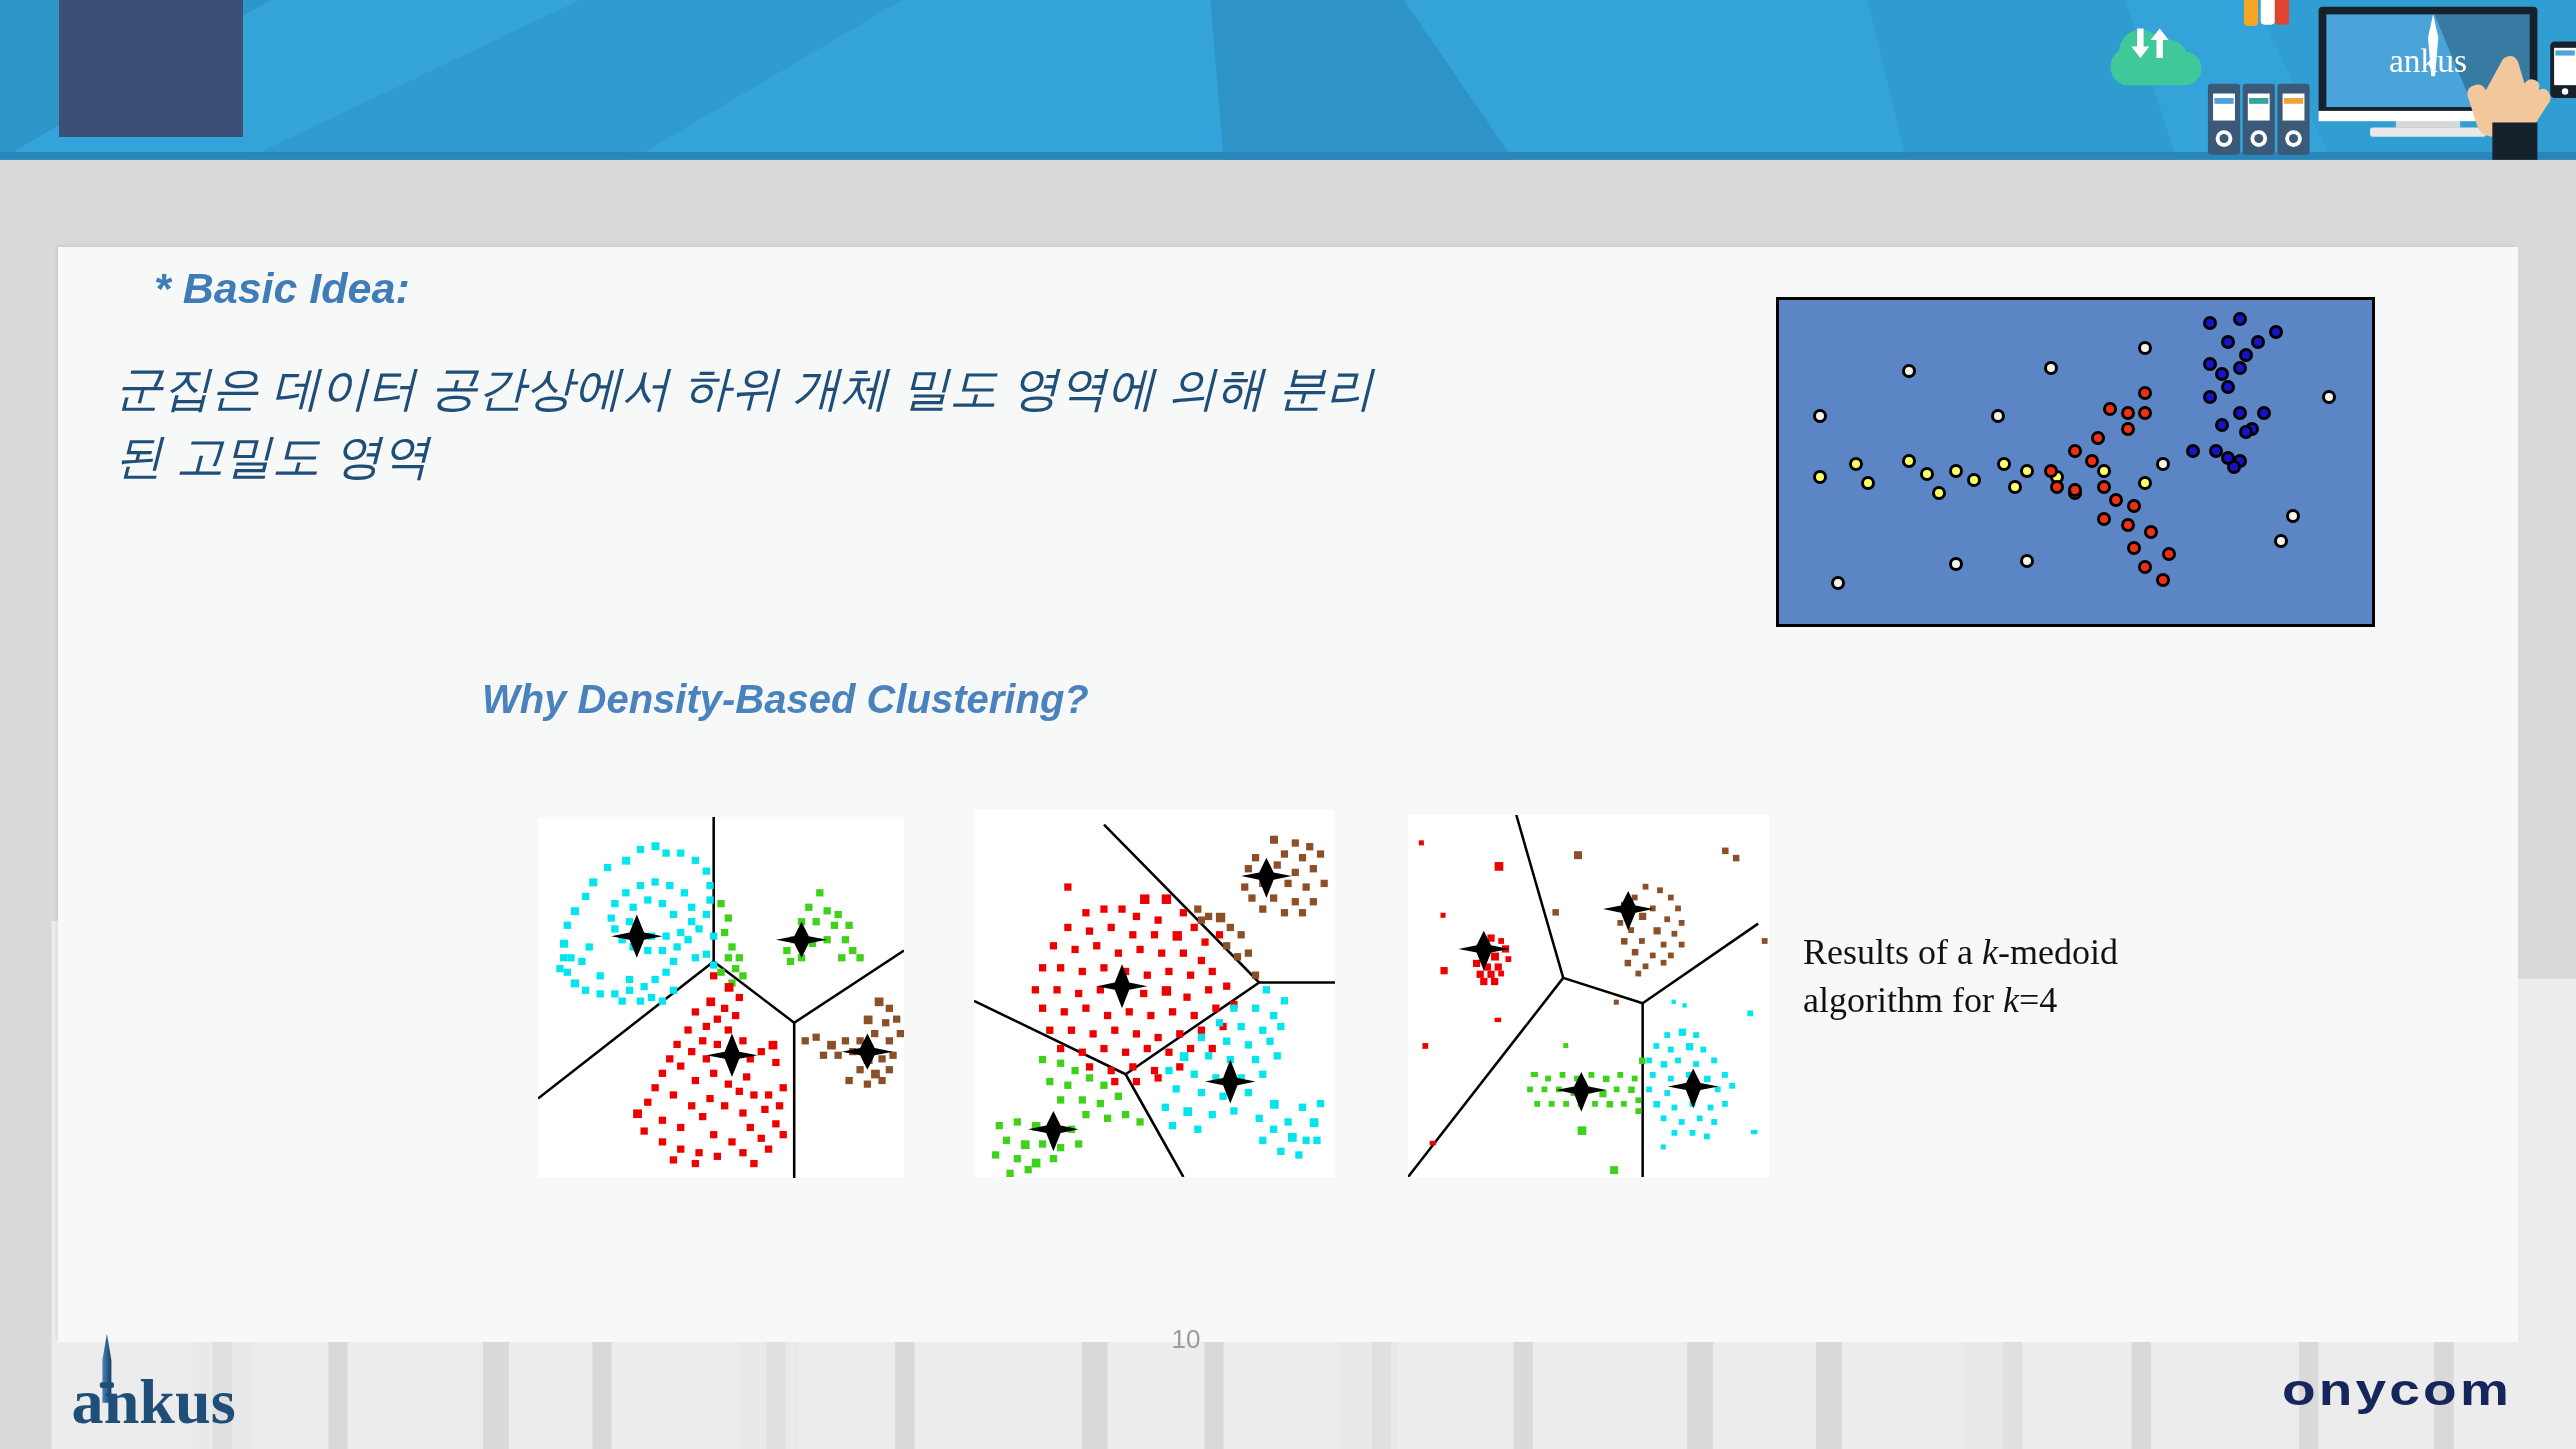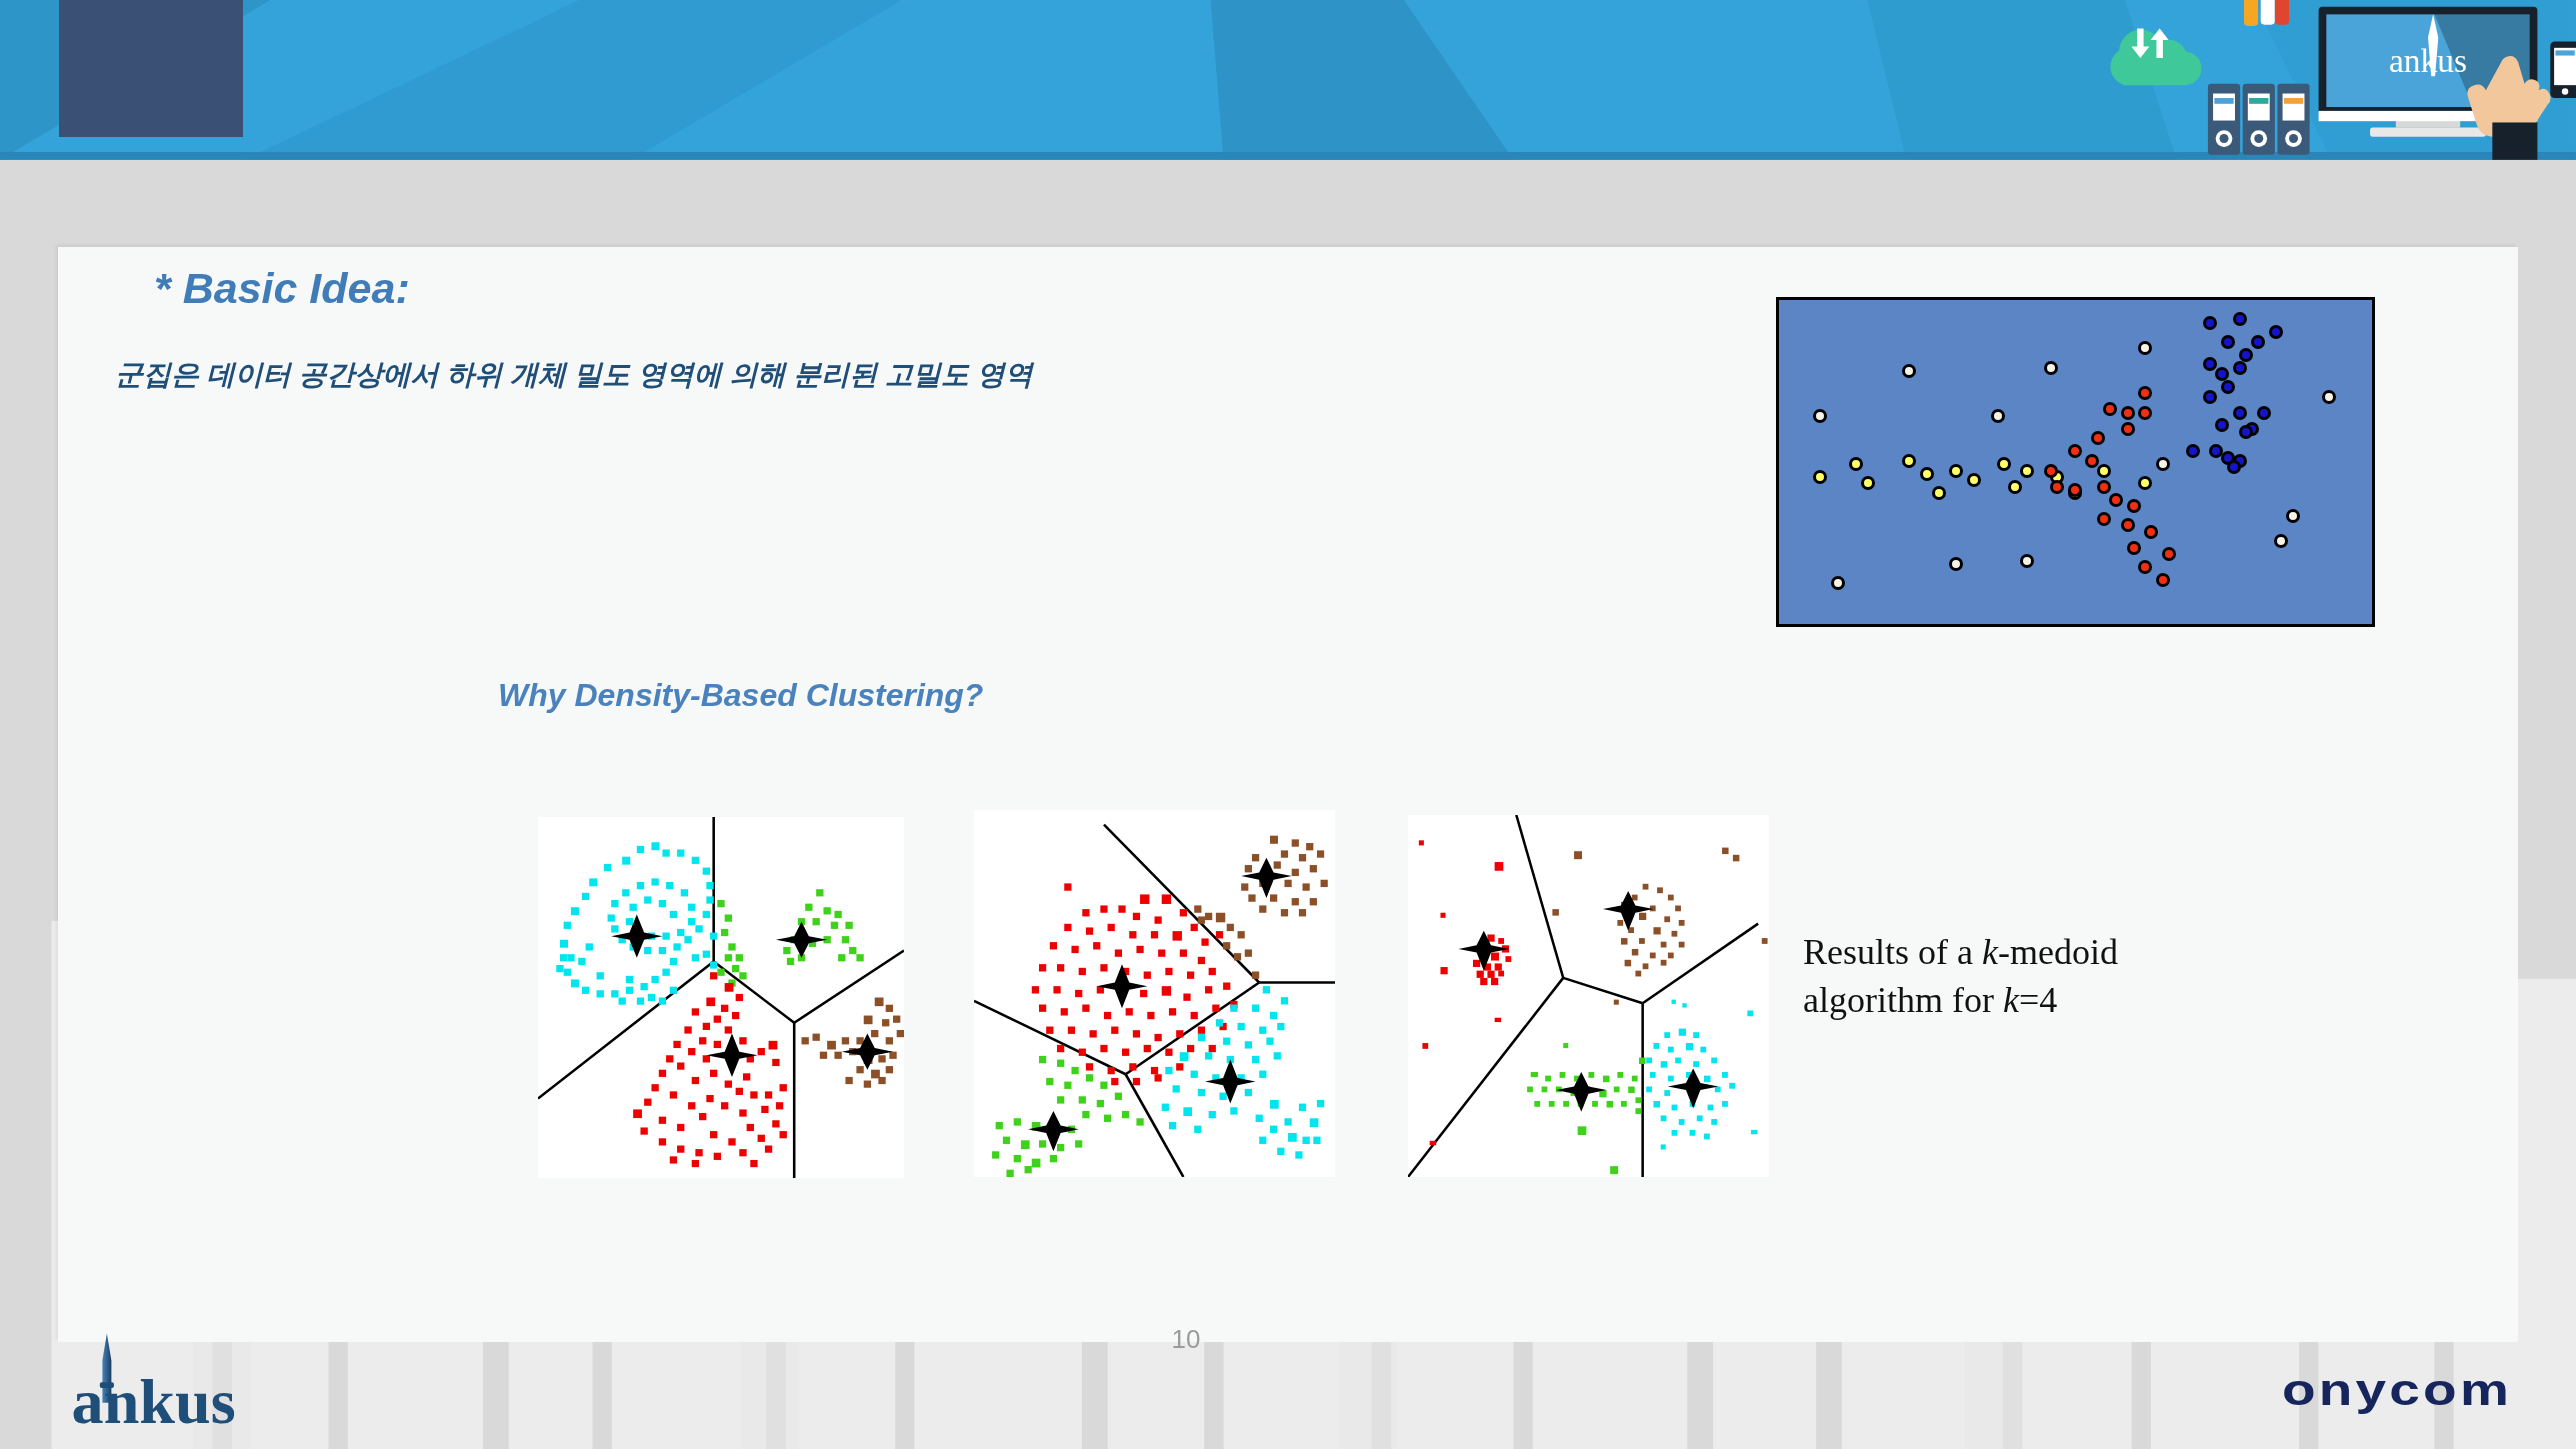--- a/index.html
+++ b/index.html
@@ -56,27 +56,27 @@
   
   .basic-idea {
     position: absolute; left: 122px; top: 264px;
     font-size: 43px; font-weight: 700; font-style: italic;
     color: #3f7cb8; white-space: nowrap;
     font-family: "Liberation Sans", sans-serif;
     margin-left: 32px;
   }
   .korean-body {
     position: absolute; left: 115px; top: 355px; width: 1262px;
-    font-size: 28px; font-weight: 700; font-style: italic;
+    font-size: 48px; font-weight: 400; font-style: italic;
     color: #1f4e79; line-height: 1.42;
     font-family: "Liberation Sans", sans-serif;
   }
   .why-heading {
-    position: absolute; left: 498px; top: 677px;
-    font-size: 32px; font-weight: 700; font-style: italic;
+    position: absolute; left: 482px; top: 677px;
+    font-size: 40px; font-weight: 700; font-style: italic;
     color: #4a82bd; white-space: nowrap;
     font-family: "Liberation Sans", sans-serif;
   }
   .kmedoid-caption {
     position: absolute; left: 1803px; top: 929px; width: 489px;
     font-size: 36px; color: #111111; line-height: 1.32;
     font-family: "Liberation Serif", serif;
   }
   .kmedoid-caption i { font-style: italic; }
 

